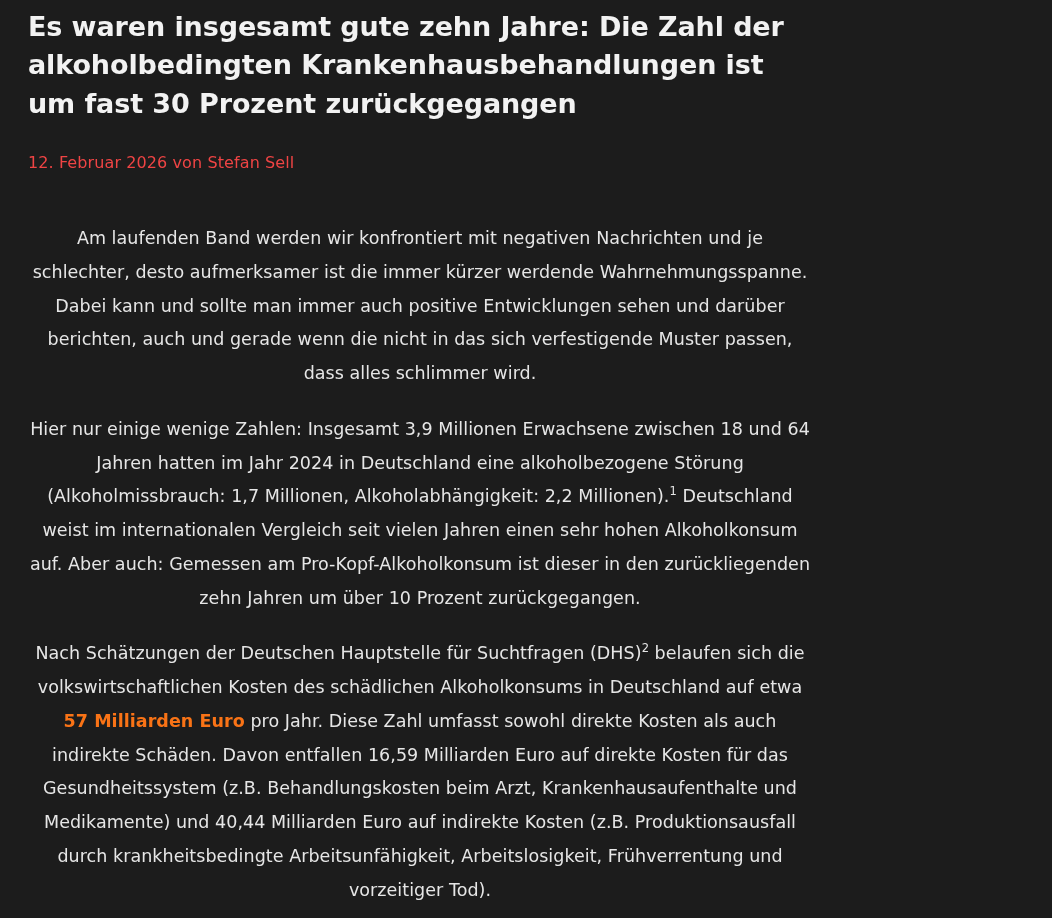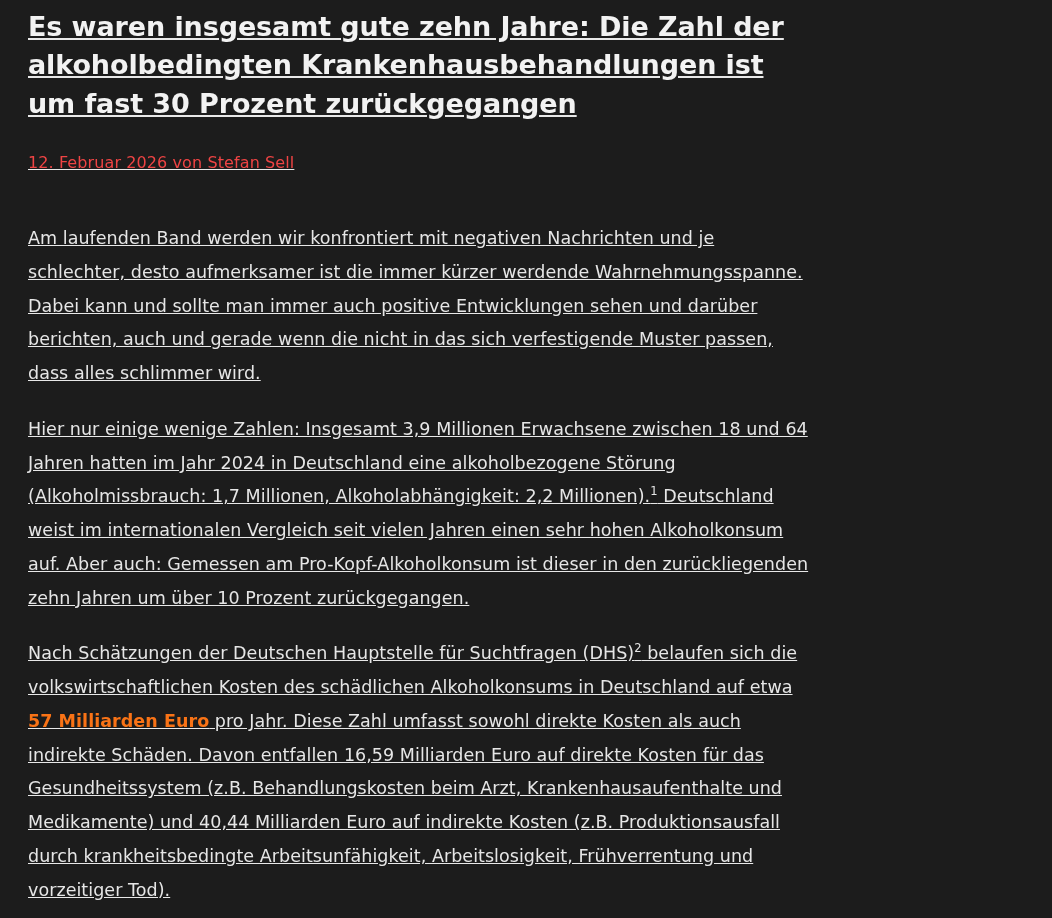--- a/index.html
+++ b/index.html
@@ -11,21 +11,20 @@
     width: 1052px;
     min-height: 918px;
     font-family: "DejaVu Sans", sans-serif;
     color: #e8e8e8;
     -webkit-font-smoothing: antialiased;
   }
   .page {
     width: 840px;
     box-sizing: border-box;
     padding: 8px 28px 0 28px;
-    text-decoration: underline;
   }
   .article-title {
     font-size: 27px;
     line-height: 1.42;
     font-weight: bold;
     color: #f2f2f2;
     margin: 0;
     letter-spacing: -0.1px;
   }
   .article-meta {
@@ -37,20 +36,21 @@
   }
   .body-copy {
     margin-top: 50px;
   }
   p.para {
     font-size: 17.5px;
     line-height: 1.93;
     color: #e6e6e6;
     margin: 0 0 22px 0;
     letter-spacing: 0.05px;
+    text-align: center;
   }
   p.para:last-child {
     margin-bottom: 0;
   }
   .sup {
     font-size: 11.5px;
     vertical-align: super;
     line-height: 0;
     color: #e6e6e6;
   }

